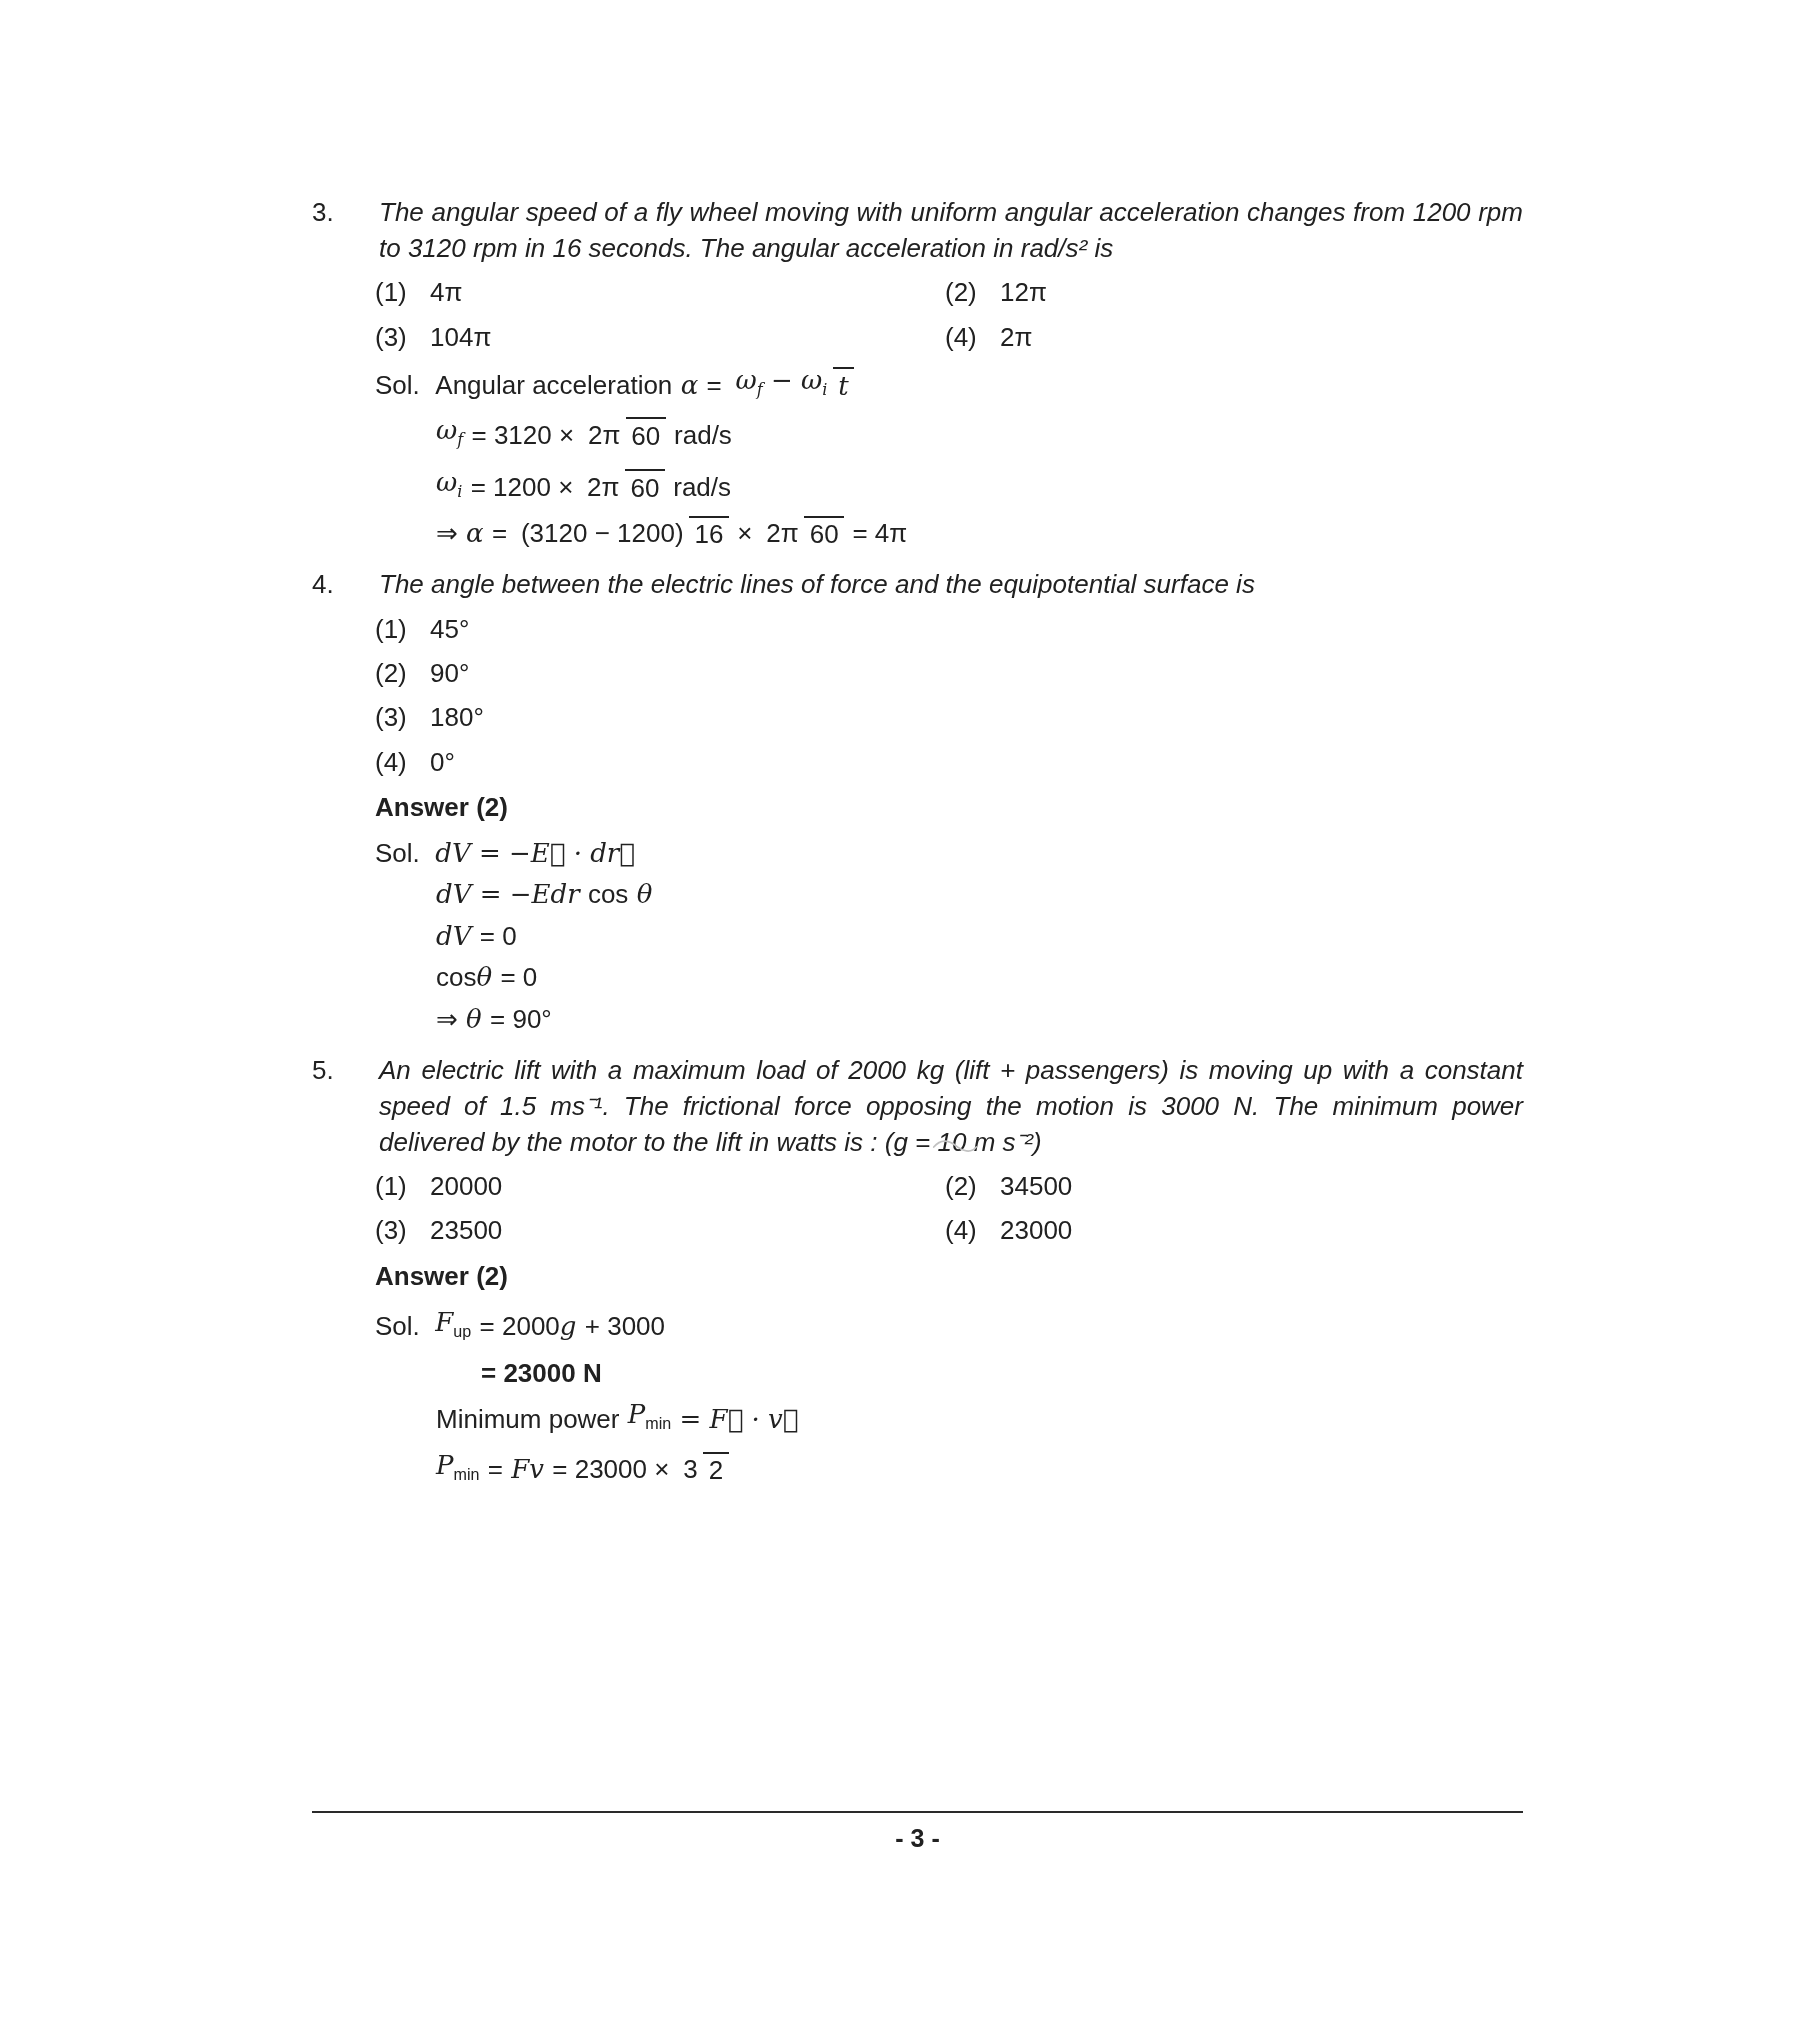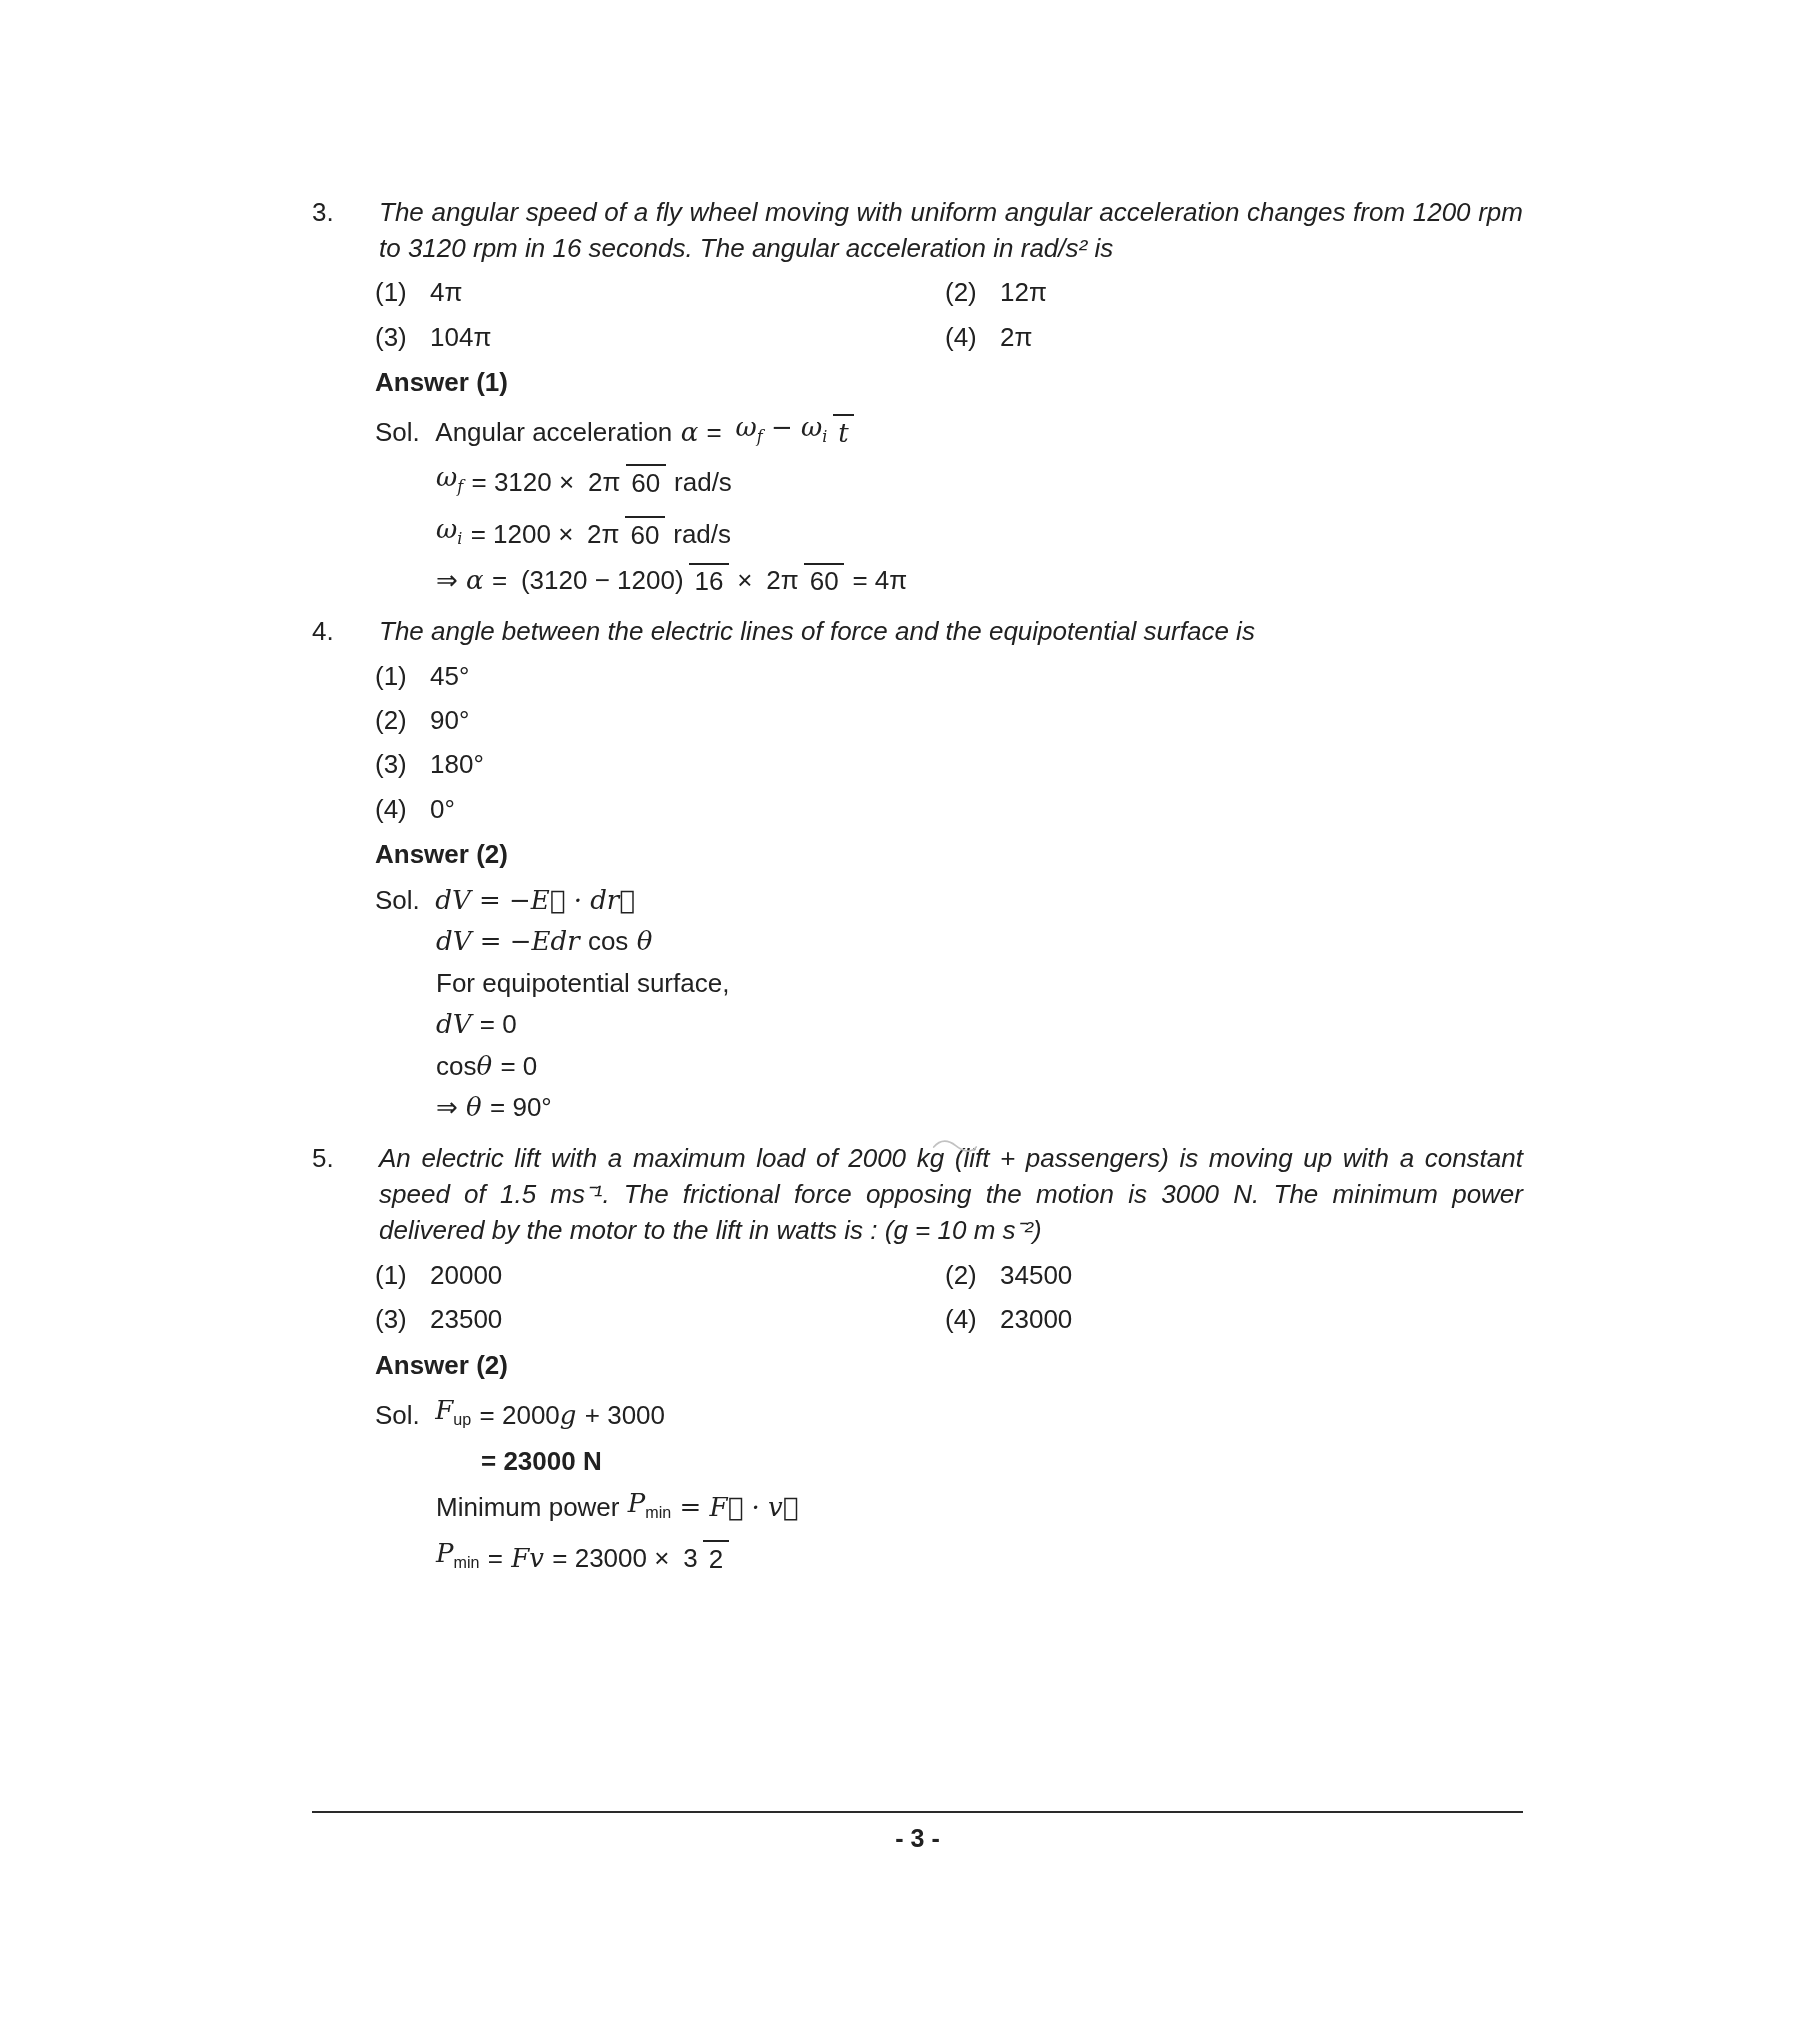--- a/index.html
+++ b/index.html
@@ -65,21 +65,20 @@
       <div class="opt-row">
         <div class="opt col-a">
           <span class="opt-label">(3)</span>
           <span class="opt-value">104π</span>
         </div>
         <div class="opt">
           <span class="opt-label">(4)</span>
           <span class="opt-value">2π</span>
         </div>
       </div>
-      <p class="answer">Answer (1)</p>
 
       <div class="solution">
         <div class="sol-line first">
           <span class="sol-label">Sol.</span>
           <span>Angular acceleration</span>
           <span class="it">α</span>
           <span>=</span>
           <span class="frac">
             <span class="num"><span class="it">ω</span><sub class="it">f</sub><span class="it"> − ω</span><sub class="it">i</sub></span>
             <span class="den"><span class="it">t</span></span>
@@ -150,23 +149,20 @@
         <div class="sol-line first">
           <span class="sol-label">Sol.</span>
           <span class="it">dV = −E⃗ · dr⃗</span>
         </div>
         <div class="sol-line">
           <span class="it">dV = −Edr</span>
           <span>cos</span>
           <span class="it">θ</span>
         </div>
         <div class="sol-line">
-          <span>For equipotential surface,</span>
-        </div>
-        <div class="sol-line">
           <span class="it">dV</span>
           <span>= 0</span>
         </div>
         <div class="sol-line">
           <span class="vg"><span>cos</span><span class="it">θ</span></span>
           <span>= 0</span>
         </div>
         <div class="sol-line">
           <span>⇒</span>
           <span class="it">θ</span>

